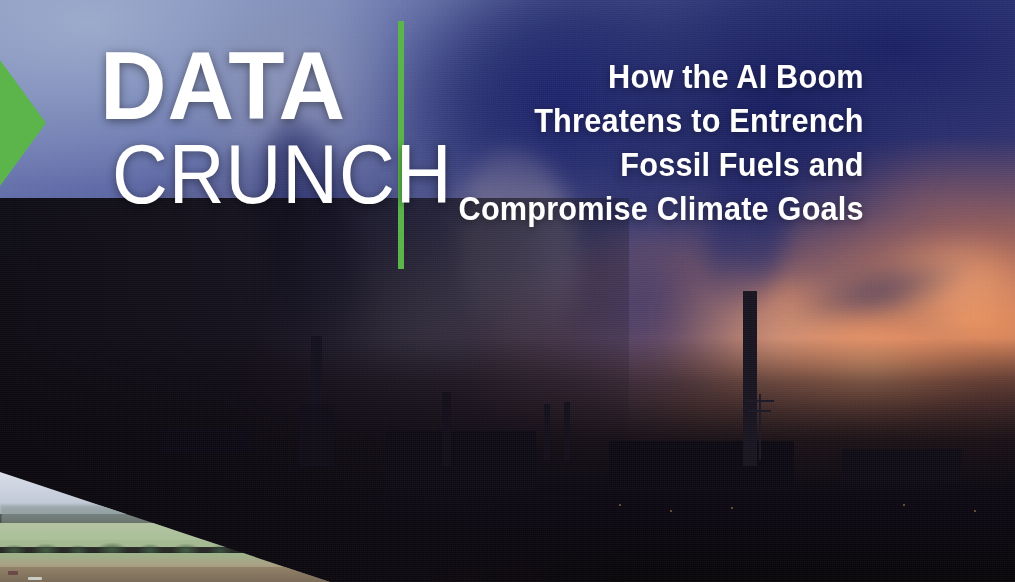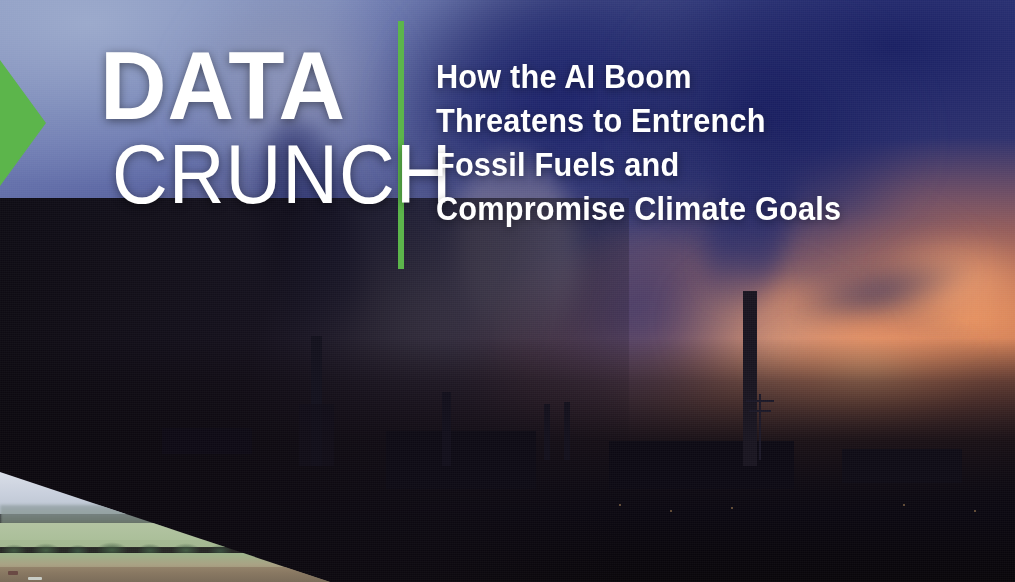--- a/index.html
+++ b/index.html
@@ -313,20 +313,21 @@
     position: absolute;
     left: 436px; top: 55px;
     width: 460px;
     color: #ffffff;
     font-family: "Liberation Sans Narrow", "Liberation Sans", sans-serif;
     font-weight: 700;
     font-size: 33px;
     line-height: 44px;
     letter-spacing: 0.2px;
     text-shadow: 0 2px 9px rgba(0,0,0,0.40);
+    text-align: right;
   }
   .headline span { display: block; transform: scaleX(0.93); transform-origin: left center; }
 
   
   .grain {
     position:absolute; inset:0; pointer-events:none; opacity:.05;
     background-image:
       repeating-linear-gradient(0deg, rgba(255,255,255,.5) 0 1px, rgba(0,0,0,0) 1px 2px),
       repeating-linear-gradient(90deg, rgba(255,255,255,.35) 0 1px, rgba(0,0,0,0) 1px 2px);
   }

